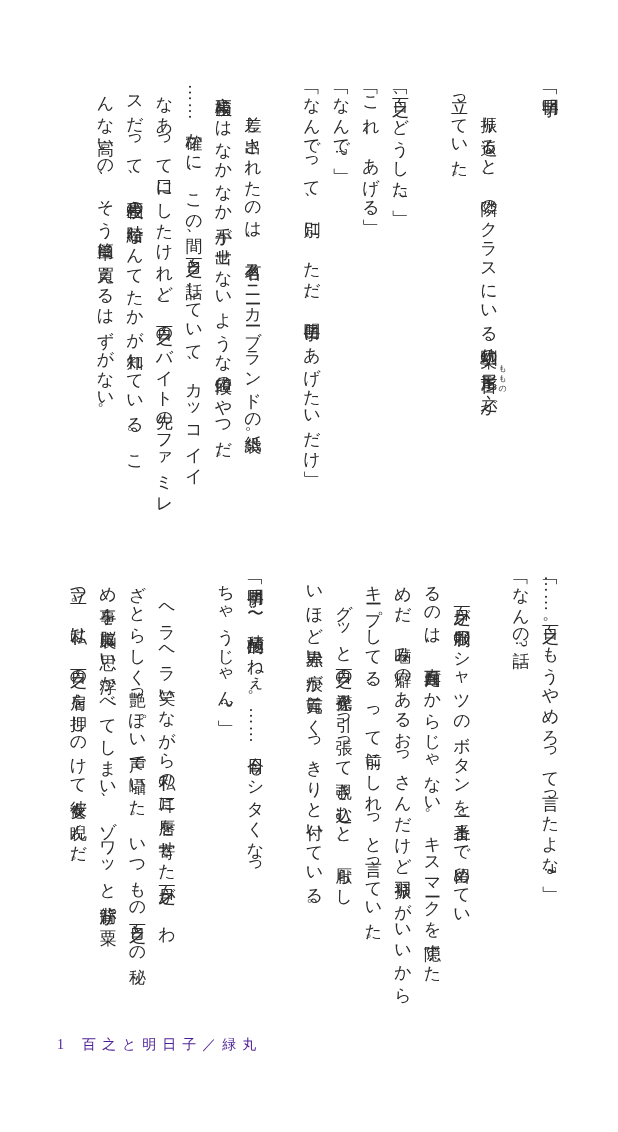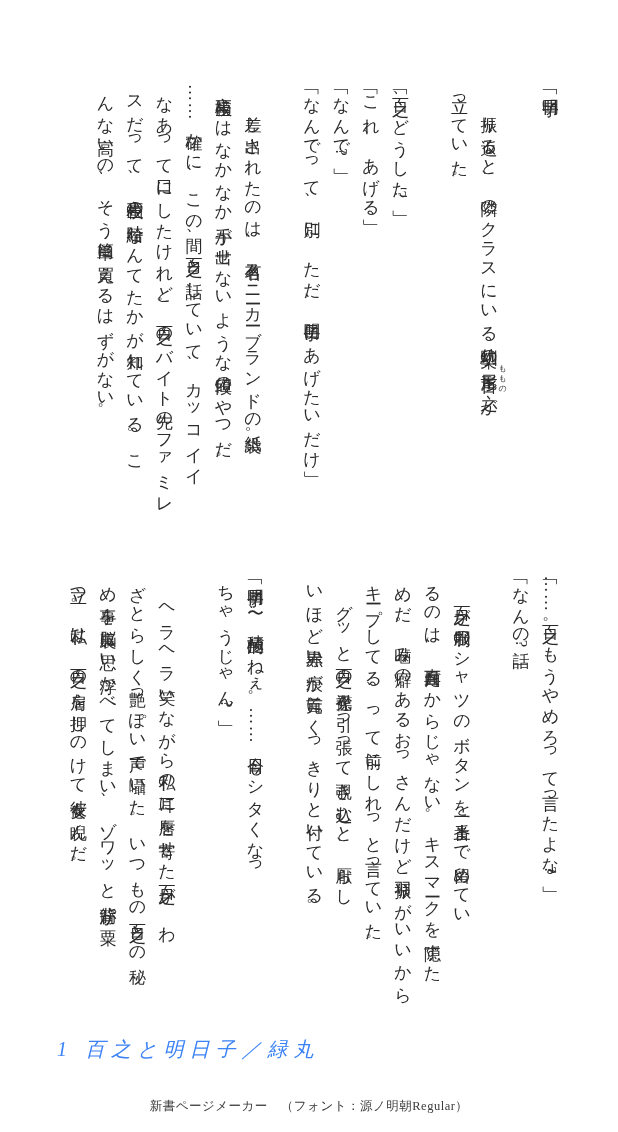--- a/index.html
+++ b/index.html
@@ -23,23 +23,22 @@
   .band-upper{top:84px;right:53px;}
   .band-lower{top:574px;right:53px;}
   .group{margin:0;}
   .group:not(:first-child){margin-block-start:29.5px;}
   .line{margin:0;padding:0;}
   .line.indent{text-indent:18.5px;}
   ruby{ruby-position:over;}
   rt{font-size:8px;letter-spacing:1px;font-family:"Liberation Serif","DejaVu Serif",serif;}
   .footer{
     position:absolute;left:57px;top:1036px;
-    font-size:20px;letter-spacing:6px;color:#3b82f6;
+    font-size:14px;letter-spacing:6px;color:#4c1d95;
     white-space:nowrap;
-    font-style:italic;
   }
   .footer-title{margin-left:12px;}
   .caption{
     position:absolute;left:0;right:0;top:1098px;
     text-align:center;
     font-size:12.5px;letter-spacing:0.5px;
     color:#3a3a3a;
   }
 </style>
 </head>
@@ -93,15 +92,14 @@
         <p class="line">ざとらしく艶っぽい声で囁いた。いつもの百之との秘</p>
         <p class="line">め事を脳裏に思い浮かべてしまい、ゾワッと背筋が粟</p>
         <p class="line">立つ。私は、百之の肩を押しのけて彼女を睨んだ。</p>
       </div>
     </div>
 
   <div class="footer">
     <span>1</span><span class="footer-title">百之と明日子／緑丸</span>
   </div>
 
-  <div class="caption">新書ページメーカー　（フォント：源ノ明朝Regular）</div>
 
 </div>
 
 </body></html>

